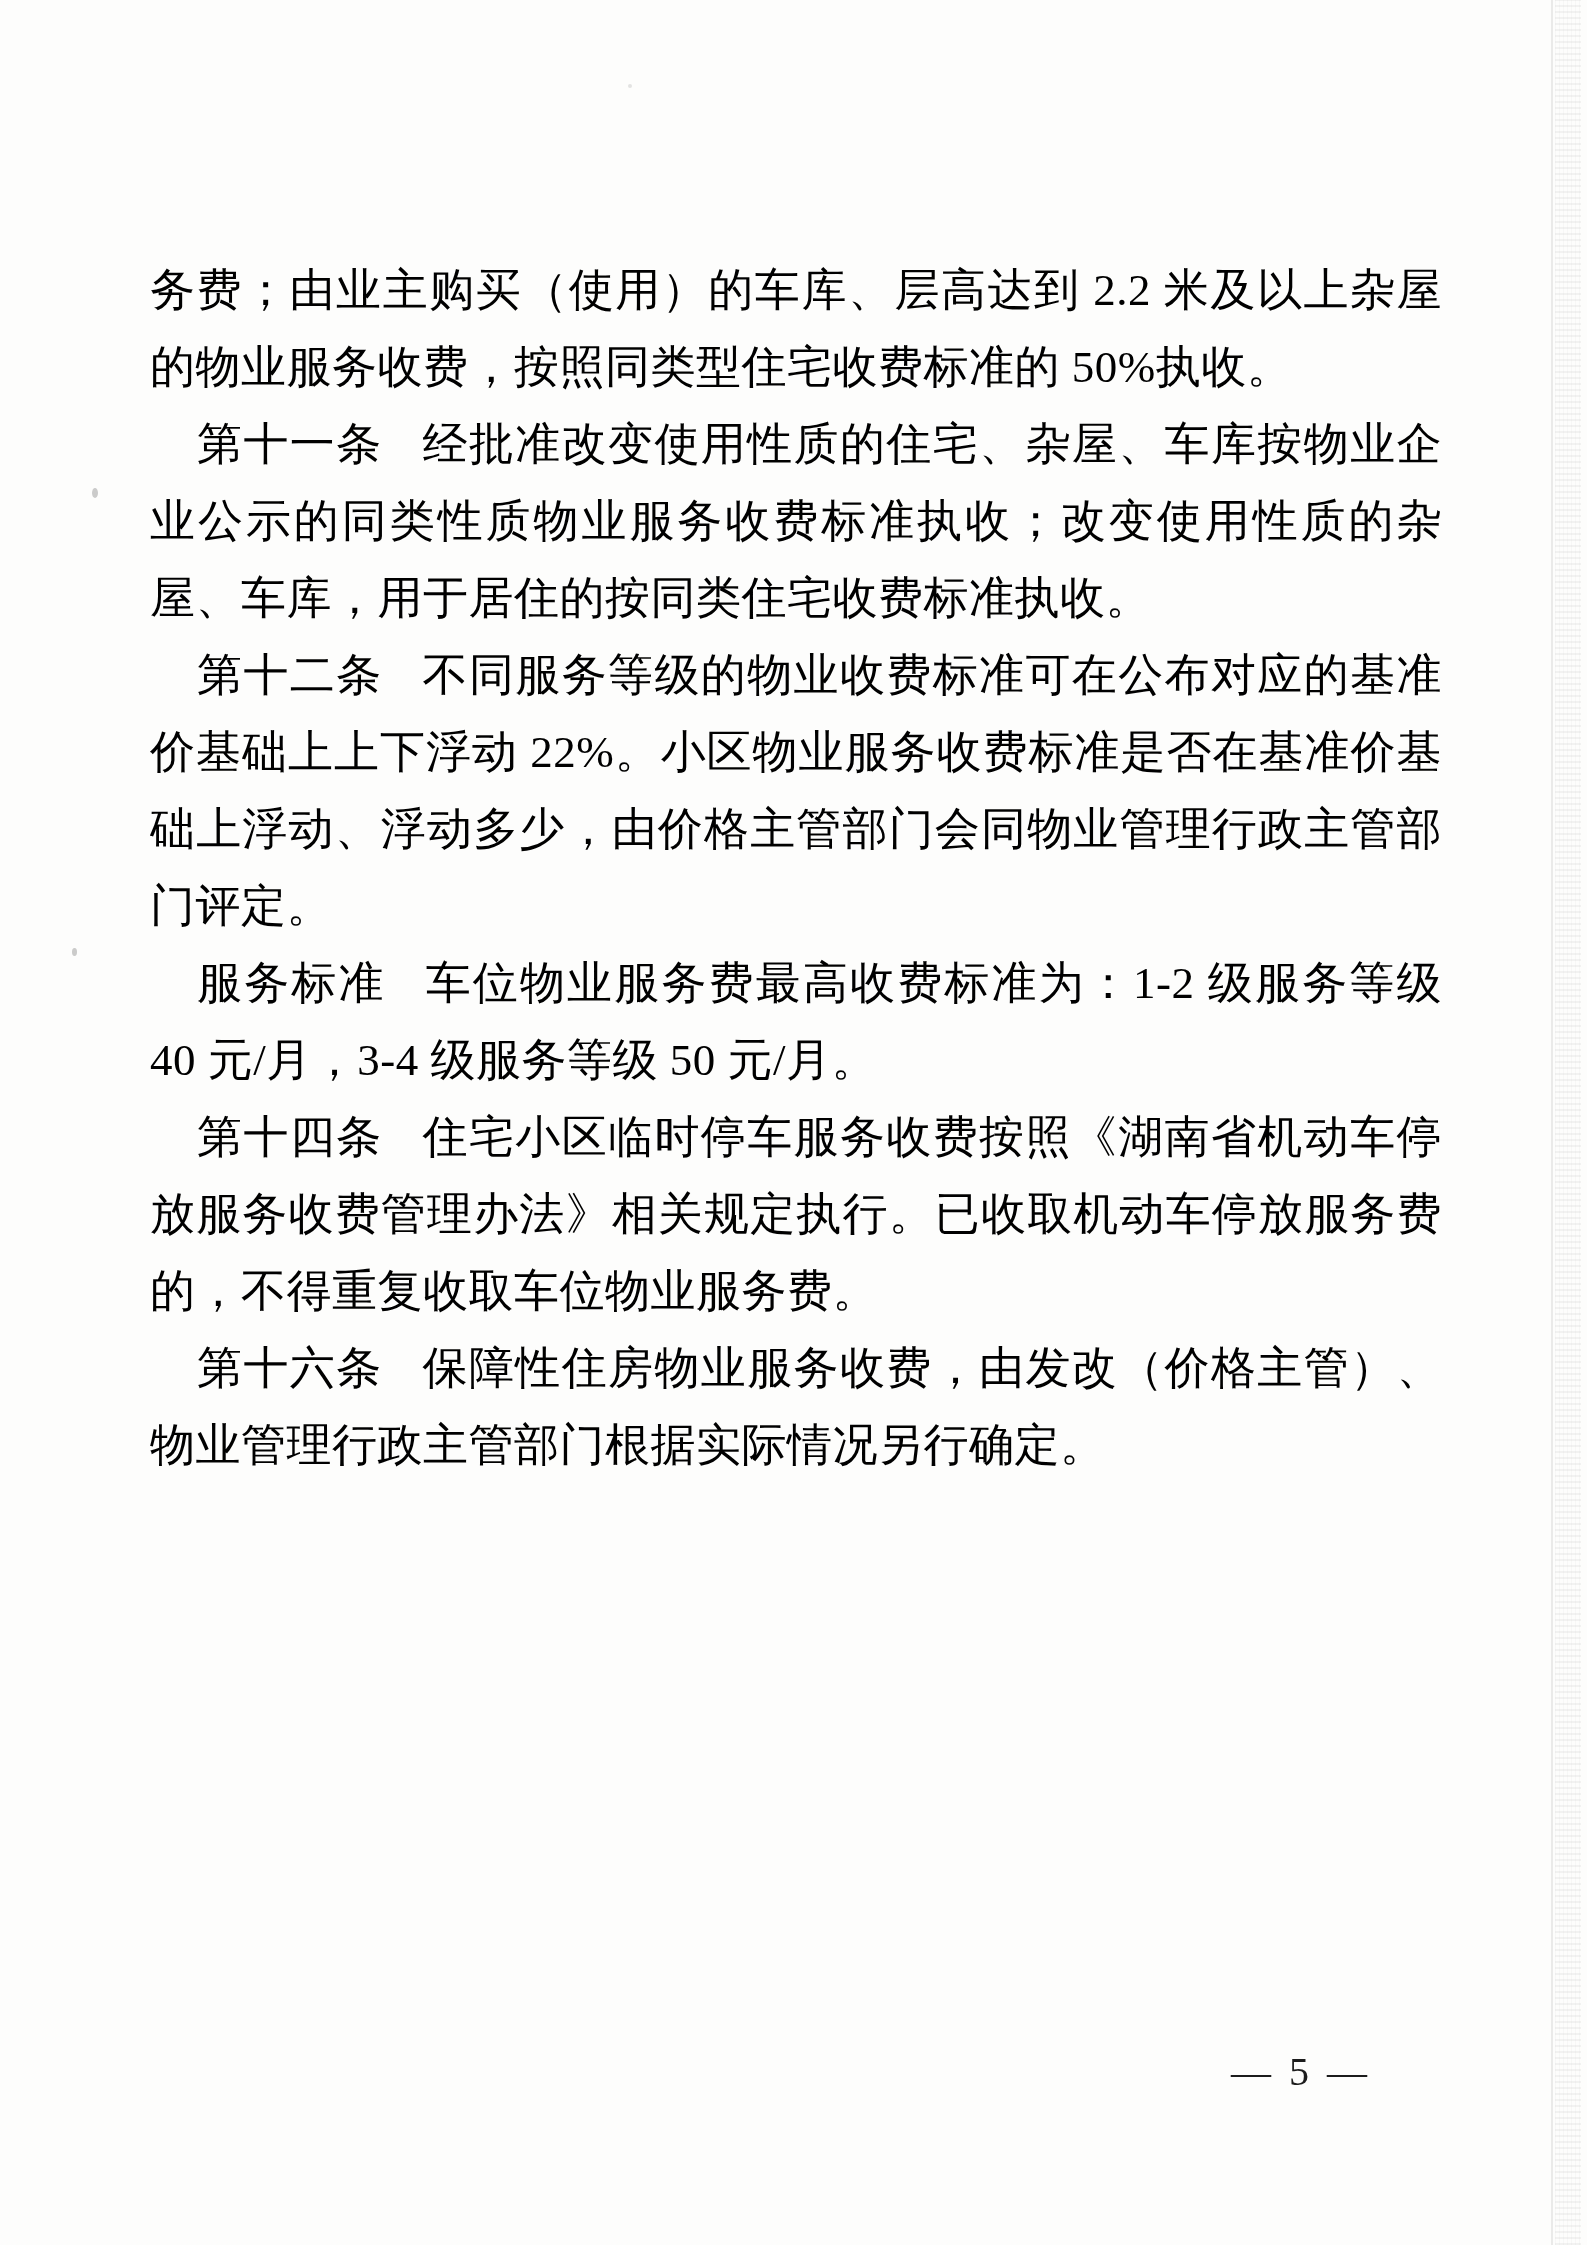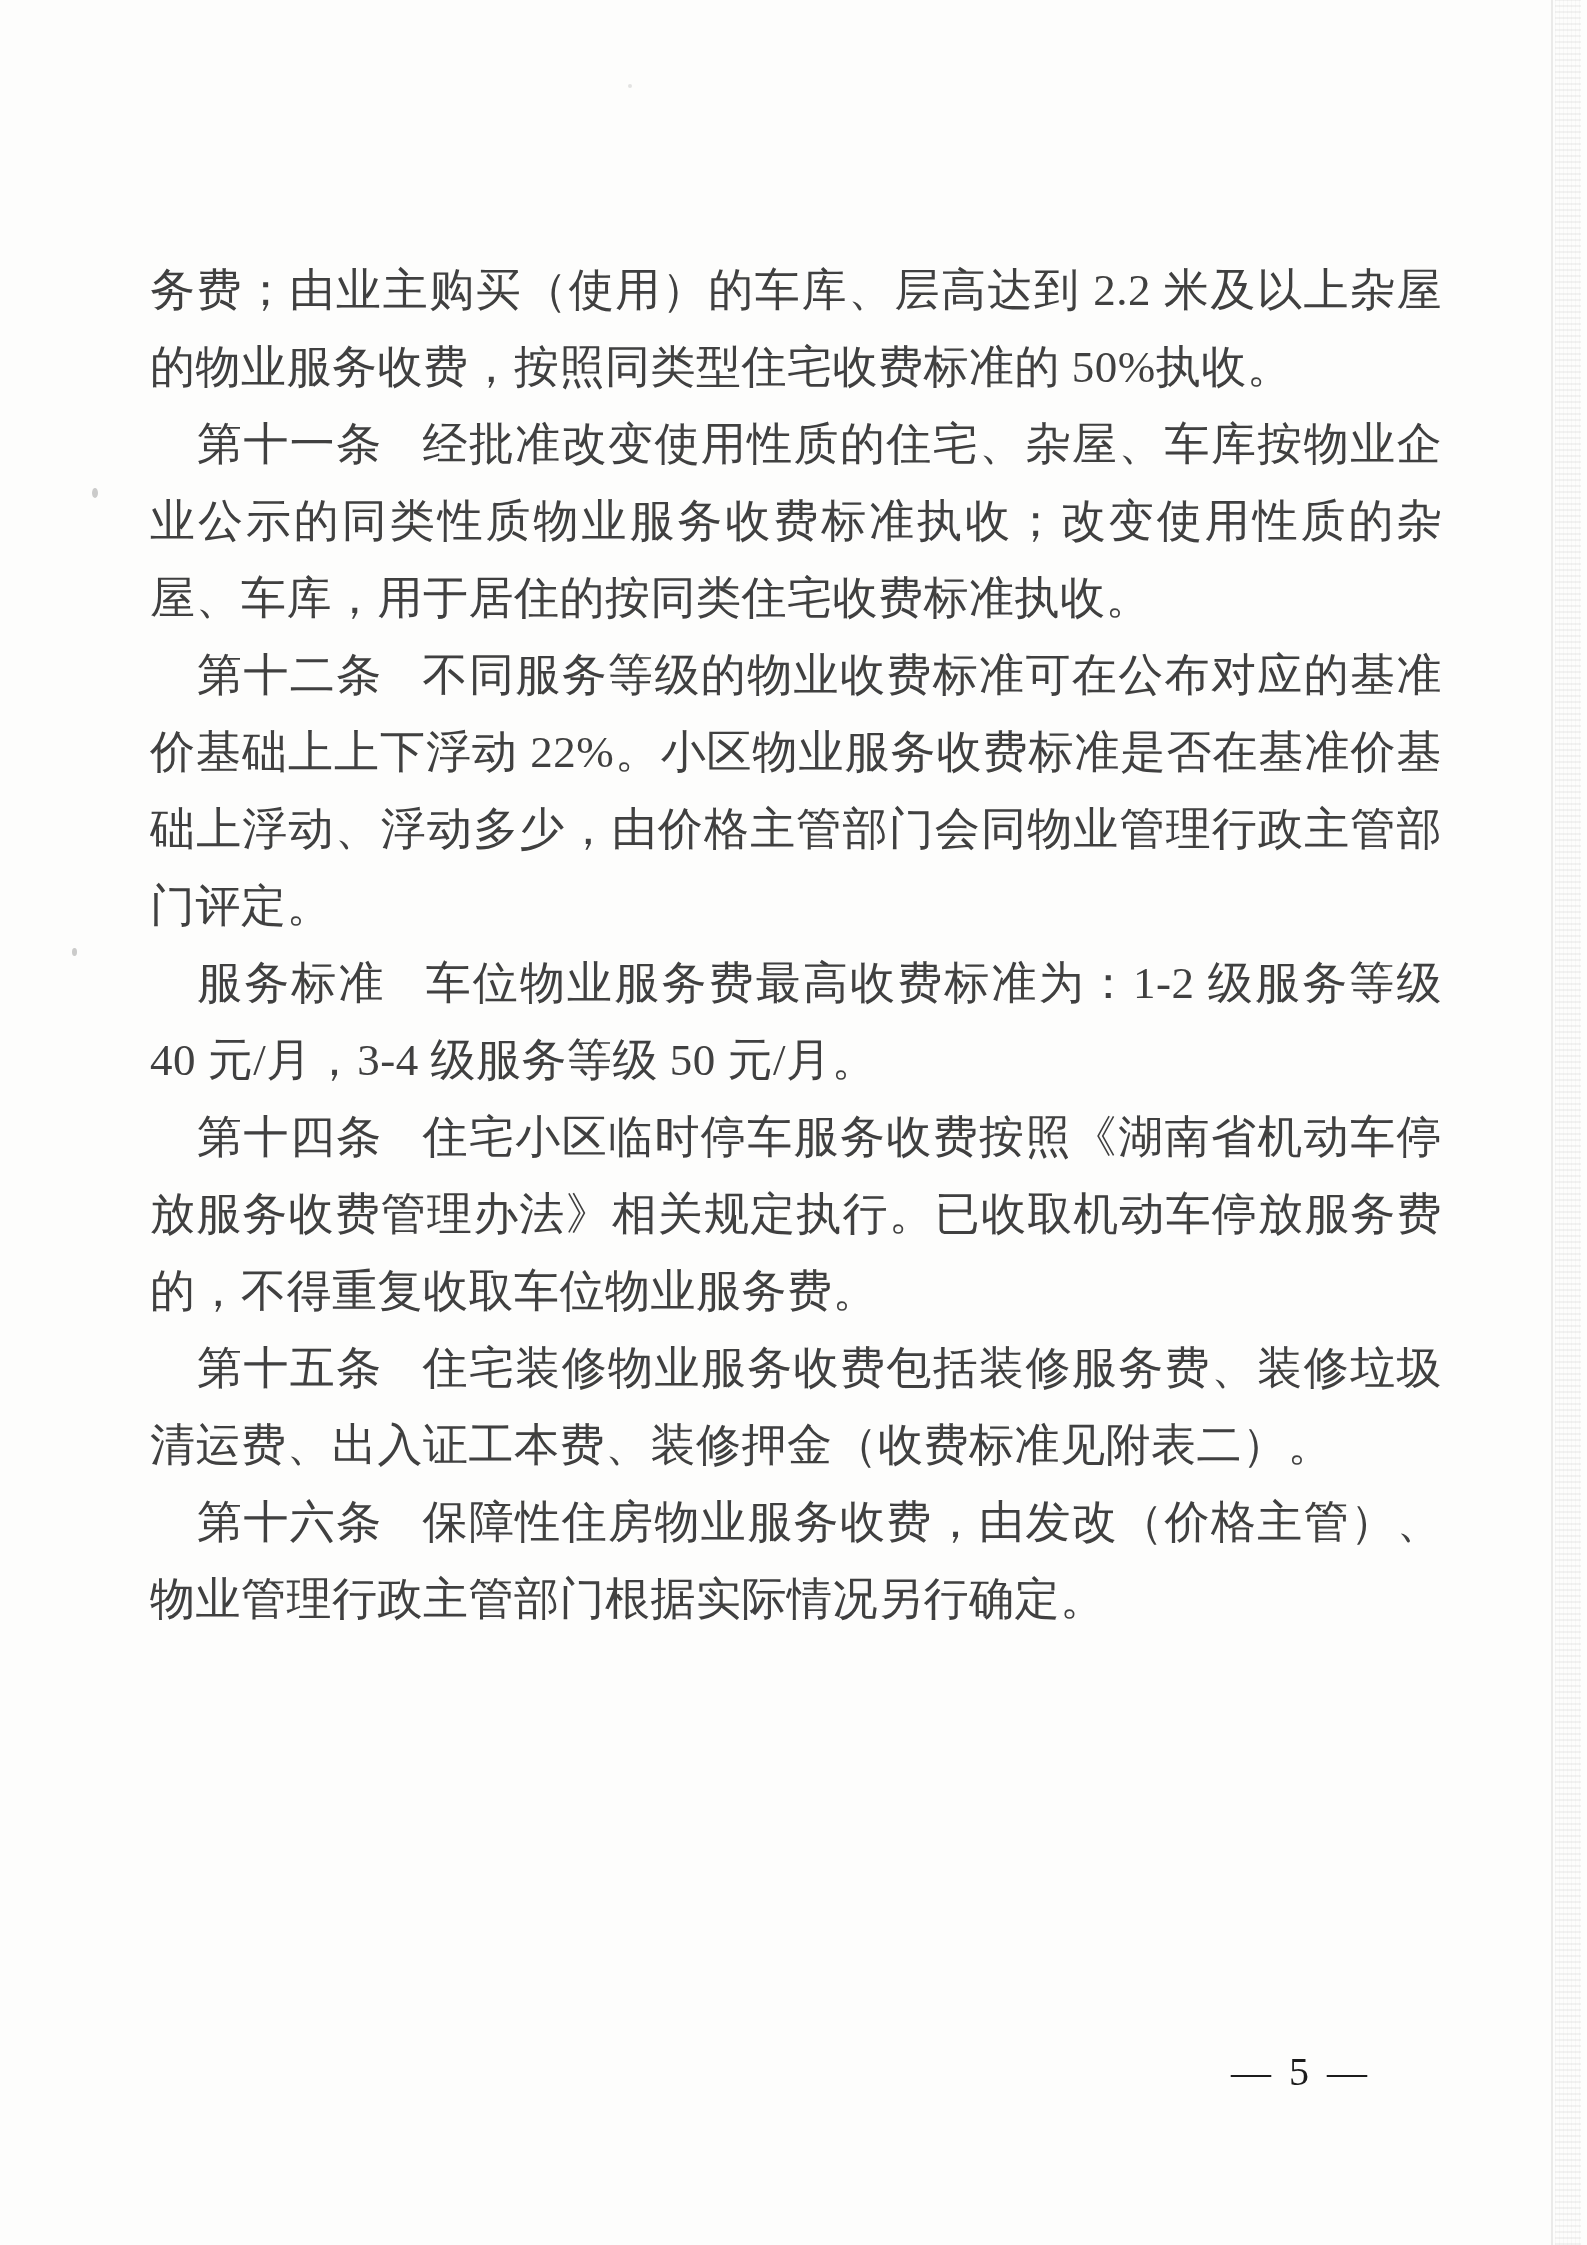--- a/index.html
+++ b/index.html
@@ -18,21 +18,21 @@
     position: absolute;
     inset: 0;
   }
   .page-text {
     position: absolute;
     left: 150px;
     top: 252px;
     width: 1292px;
     font-size: 45px;
     line-height: 77px;
-    color: #404040;
+    color: #000000;
     text-align: justify;
     text-justify: inter-ideograph;
     letter-spacing: 0.5px;
   }
   .page-text p {
     margin: 0;
     text-indent: 47px;
   }
   .page-text p.continuation {
     text-indent: 0;
@@ -88,21 +88,20 @@
 <body>
 
 <div class="page">
 
   <div class="page-text">
     <p class="continuation"><b class="lead"></b><span>务费；由业主购买（使用）的车库、层高达到 2.2 米及以上杂屋的物业服务收费，按照同类型住宅收费标准的 50%执收。</span></p>
     <p><b class="lead">第十一条</b><span>经批准改变使用性质的住宅、杂屋、车库按物业企业公示的同类性质物业服务收费标准执收；改变使用性质的杂屋、车库，用于居住的按同类住宅收费标准执收。</span></p>
     <p><b class="lead">第十二条</b><span>不同服务等级的物业收费标准可在公布对应的基准价基础上上下浮动 22%。小区物业服务收费标准是否在基准价基础上浮动、浮动多少，由价格主管部门会同物业管理行政主管部门评定。</span></p>
     <p><b class="lead">服务标准</b><span>车位物业服务费最高收费标准为：1-2 级服务等级 40 元/月，3-4 级服务等级 50 元/月。</span></p>
     <p><b class="lead">第十四条</b><span>住宅小区临时停车服务收费按照《湖南省机动车停放服务收费管理办法》相关规定执行。已收取机动车停放服务费的，不得重复收取车位物业服务费。</span></p>
-    <p><b class="lead">第十五条</b><span>住宅装修物业服务收费包括装修服务费、装修垃圾清运费、出入证工本费、装修押金（收费标准见附表二）。</span></p>
     <p><b class="lead">第十六条</b><span>保障性住房物业服务收费，由发改（价格主管）、物业管理行政主管部门根据实际情况另行确定。</span></p>
   </div>
 
   <div class="page-number">— 5 —</div>
 
   <div class="edge-line"></div>
   <div class="edge-noise"></div>
   <div class="speck s1"></div>
   <div class="speck s2"></div>
   <div class="speck s3"></div>

